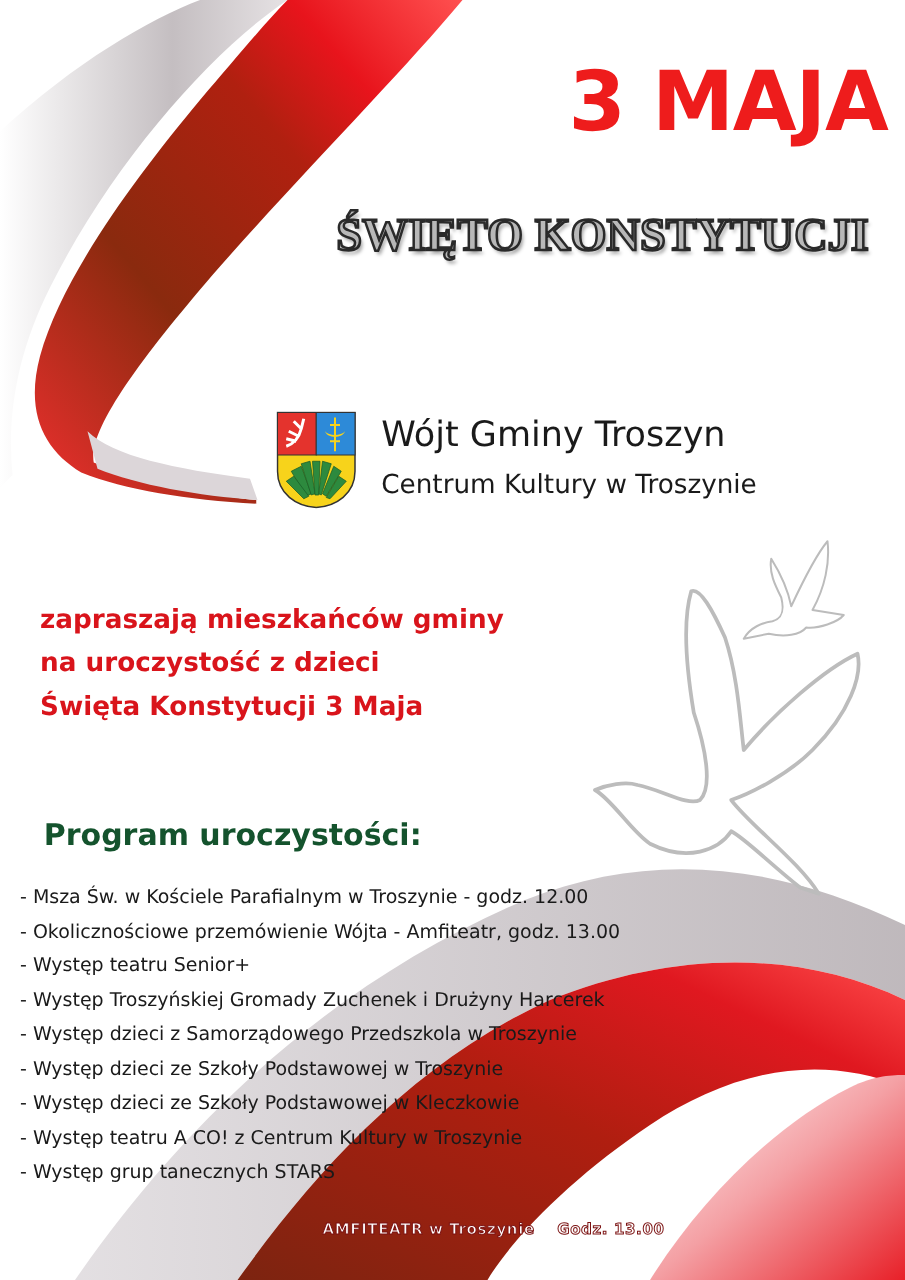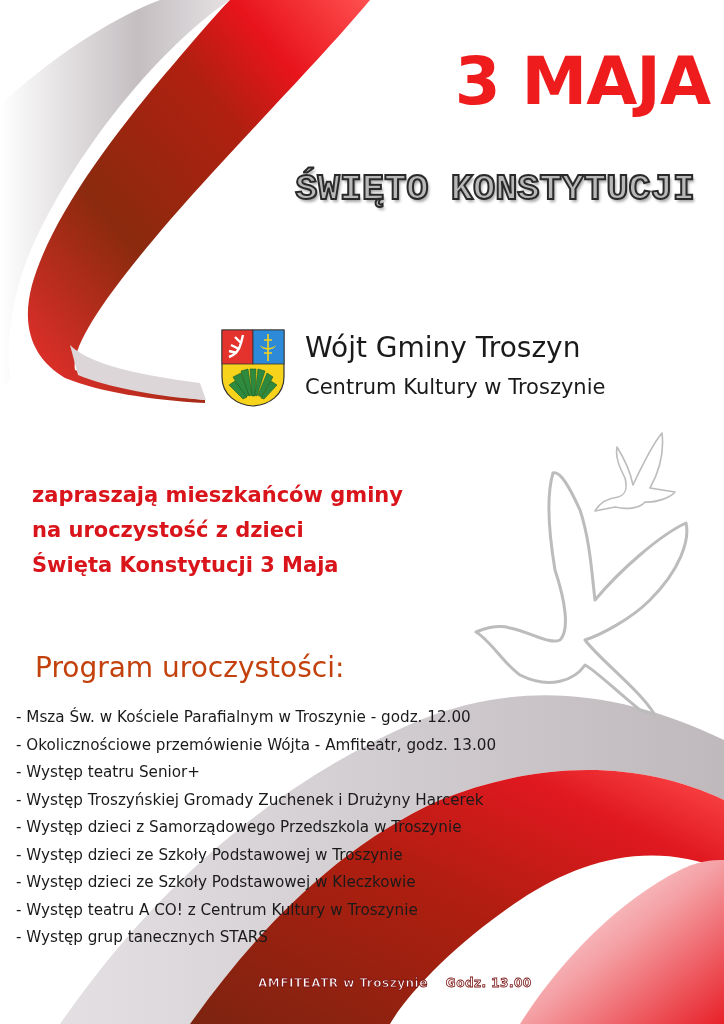--- a/index.html
+++ b/index.html
@@ -1,25 +1,25 @@
 <!DOCTYPE html>
 <html><head>
 <meta charset="utf-8">
 <style>
   html, body { margin:0; padding:0; }
   body { width:724px; height:1024px; position:relative; overflow:hidden; background:#ffffff; font-family:"DejaVu Sans", sans-serif; }
   .layer { position:absolute; left:0; top:0; width:724px; height:1024px; }
   .title-main { position:absolute; left:330px; top:42px; width:380px; text-align:right; font-family:"DejaVu Sans", sans-serif; font-weight:bold; font-size:66px; color:#ee1c1c; letter-spacing:-1px; line-height:80px; }
-  .title-sub { position:absolute; left:150px; top:162px; width:545px; text-align:right; font-family:Liberation Mono, monospace; font-weight:bold; font-size:37px; color:#b8b8b8; line-height:54px; -webkit-text-stroke:2px #2a2a2a; text-shadow:2px 3px 3px rgba(0,0,0,0.35); letter-spacing:0px; }
+  .title-sub { position:absolute; left:150px; top:162px; width:545px; text-align:right; font-family:Liberation Serif, serif; font-weight:bold; font-size:37px; color:#b8b8b8; line-height:54px; -webkit-text-stroke:2px #2a2a2a; text-shadow:2px 3px 3px rgba(0,0,0,0.35); letter-spacing:0px; }
   .crest { position:absolute; left:221px; top:329px; width:64px; height:78px; }
   .org1 { position:absolute; left:305px; top:328px; font-family:"DejaVu Sans", sans-serif; font-size:28px; color:#1a1a1a; line-height:40px; font-weight:normal; }
   .org2 { position:absolute; left:305px; top:370px; font-family:"DejaVu Sans", sans-serif; font-size:21px; color:#1a1a1a; line-height:34px; }
   .invite { position:absolute; left:32px; top:478px; font-family:"DejaVu Sans", sans-serif; font-weight:bold; font-size:21px; color:#d9141b; line-height:35px; }
   .invite div { white-space:nowrap; }
-  .prog-title { position:absolute; left:35px; top:652px; font-family:"DejaVu Sans", sans-serif; font-weight:normal; font-size:28px; color:#c2410c; line-height:32px; }
+  .prog-title { position:absolute; left:35px; top:652px; font-family:"DejaVu Sans", sans-serif; font-weight:bold; font-size:24px; color:#14532d; line-height:32px; }
   .prog-list { position:absolute; left:16px; top:704px; margin:0; padding:0; list-style:none; }
   .prog-list li { font-family:"DejaVu Sans", sans-serif; font-size:15.2px; color:#1a1a1a; height:27.5px; line-height:27.5px; white-space:nowrap; }
   .footer { position:absolute; left:240px; top:968px; width:460px; text-align:left; font-family:"DejaVu Sans", sans-serif; font-weight:bold; font-size:12px; color:#ffffff; line-height:30px; -webkit-text-stroke:0.8px #7a1010; letter-spacing:0.5px; }
   .footer span { margin-left:18px; }
 </style>
 </head>
 <body>
 
 <svg class="layer" viewBox="0 0 724 1024" xmlns="http://www.w3.org/2000/svg">
   <defs>

